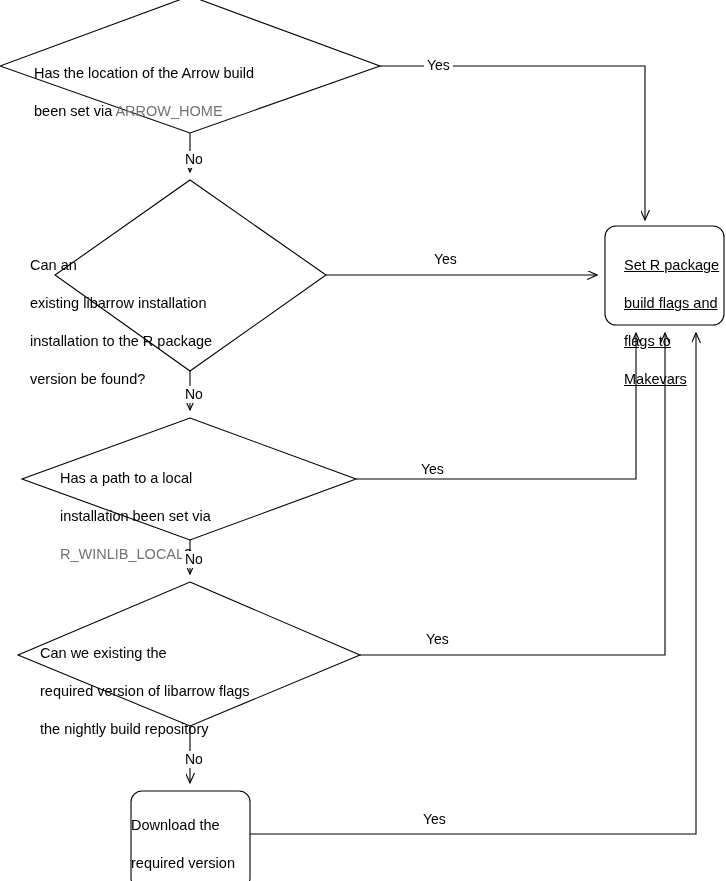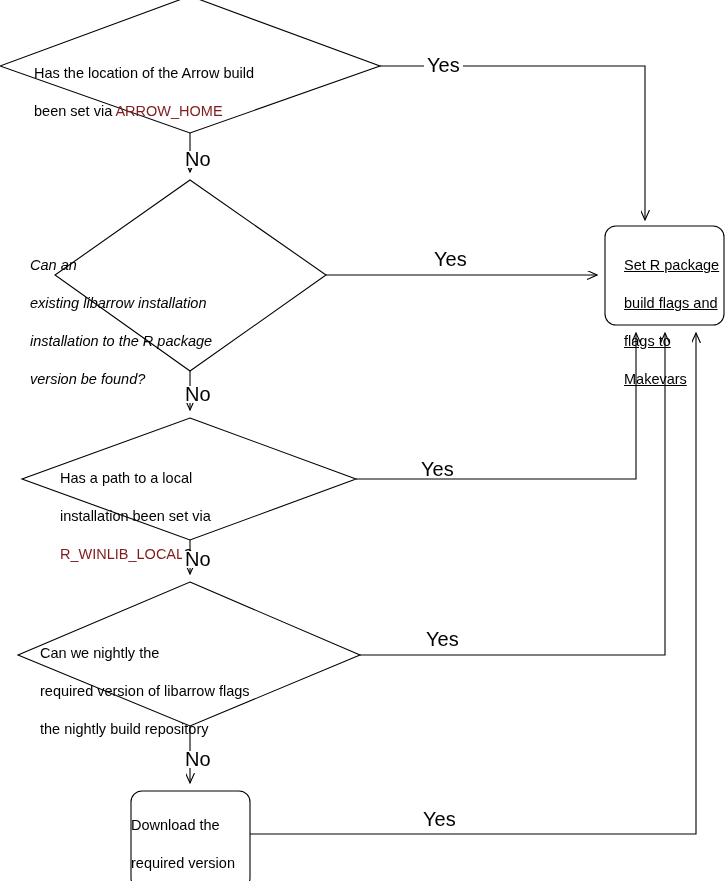--- a/index.html
+++ b/index.html
@@ -40,26 +40,26 @@
   .node-text {
     position: absolute;
     font-family: "Liberation Sans", sans-serif;
     font-size: 14.5px;
     line-height: 19px;
     color: #000000;
     white-space: pre-line;
     pointer-events: none;
   }
   .node-text .kw {
-    color: #7f1d1d;
+    color: #737373;
   }
   .edge-label {
     position: absolute;
     font-family: "Liberation Sans", sans-serif;
-    font-size: 20px;
+    font-size: 14px;
     line-height: 17px;
     color: #000000;
     background: #ffffff;
     padding: 0 3px;
     white-space: nowrap;
   }
 </style>
 </head>
 <body>
 
@@ -101,35 +101,35 @@
     <path class="edge-line" d="M190,726 L190,783" marker-end="url(#arrowhead)"></path>
 
     <path class="edge-line" d="M250,834 L696,834 L696,333" marker-end="url(#arrowhead)"></path>
   </svg>
 
   <div class="node-text" style="left:34px; top:45px; width:312px;">
     <span>Has the location of the Arrow build</span><br>
     <span>been set via </span><span class="kw">ARROW_HOME</span>
   </div>
 
-  <div class="node-text" style="left:30px; top:237px; width:320px;font-style:italic;">
+  <div class="node-text" style="left:30px; top:237px; width:320px;">
     <span>Can an</span><br>
     <span>existing libarrow installation</span><br>
     <span>installation to the R package</span><br>
     <span>version be found?</span>
   </div>
 
   <div class="node-text" style="left:60px; top:450px; width:260px;">
     <span>Has a path to a local</span><br>
     <span>installation been set via</span><br>
     <span class="kw">R_WINLIB_LOCAL</span><span>?</span>
   </div>
 
   <div class="node-text" style="left:40px; top:625px; width:300px;">
-    <span>Can we nightly the</span><br>
+    <span>Can we existing the</span><br>
     <span>required version of libarrow flags</span><br>
     <span>the nightly build repository</span>
   </div>
 
   <div class="node-text" style="left:131px; top:797px; width:119px;">
     <span>Download the</span><br>
     <span>required version</span><br>
     <br>
     
   </div>

